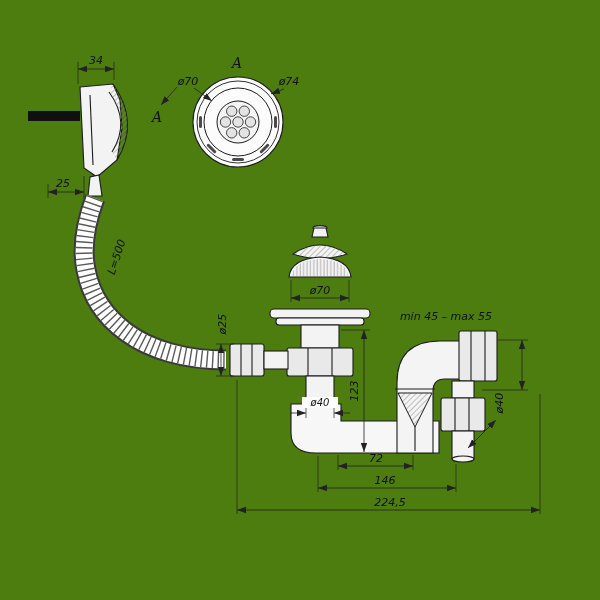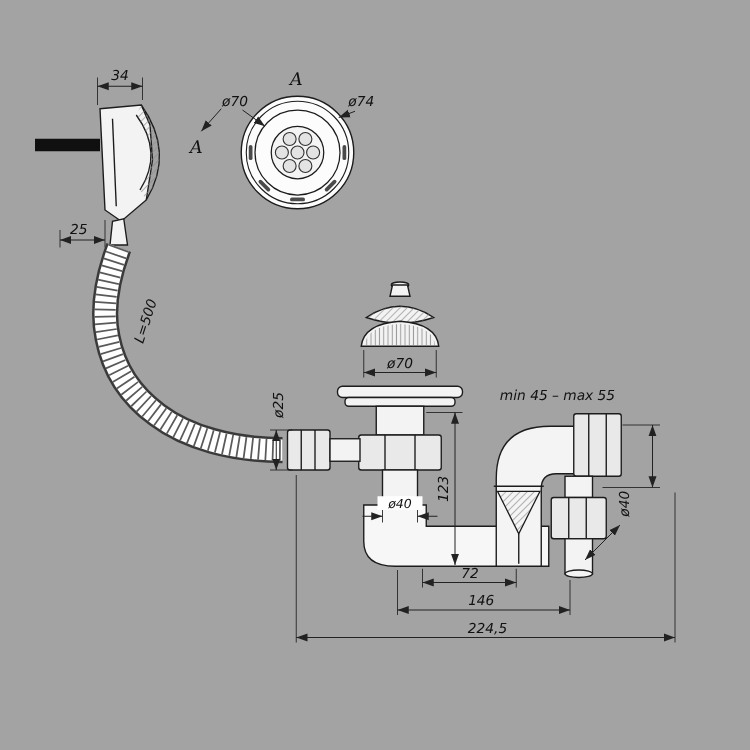--- a/index.html
+++ b/index.html
@@ -1,16 +1,16 @@
 <!DOCTYPE html>
 <html><head>
 <meta charset="utf-8">
 <style>
   html,body{margin:0;padding:0;background:#fff;}
-  .canvas{position:relative;width:600px;height:600px;background:#a3a3a3;overflow:hidden;}
+  .canvas{position:relative;width:600px;height:600px;background:#4d7c0f;overflow:hidden;}
   svg{display:block;}
   .obj{stroke:#1c1c1c;stroke-width:1.1;fill:none;}
   .objf{stroke:#1c1c1c;stroke-width:1.1;fill:#f3f3f3;}
   .nut{stroke:#1c1c1c;stroke-width:1.1;fill:#e9e9e9;}
   .dimline{stroke:#222;stroke-width:0.8;fill:none;}
   .extline{stroke:#222;stroke-width:0.7;fill:none;}
   .leader{stroke:#222;stroke-width:0.8;fill:none;}
   .dim{font:italic 11px "DejaVu Sans",sans-serif;fill:#111;}
   .dimsm{font:italic 10px "DejaVu Sans",sans-serif;fill:#111;}
   .ttl{font:italic 14px "DejaVu Serif",serif;fill:#111;}

